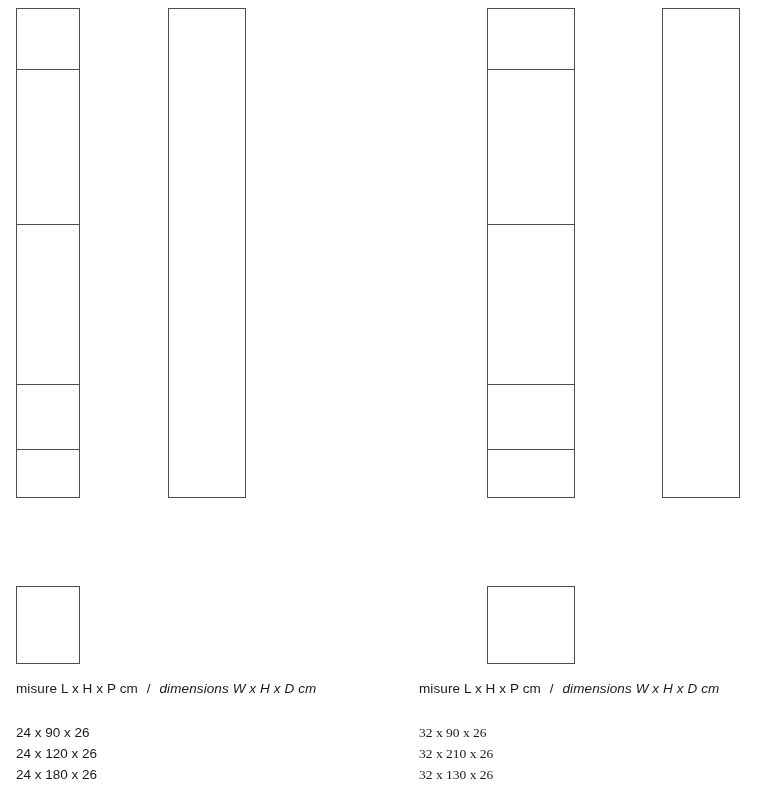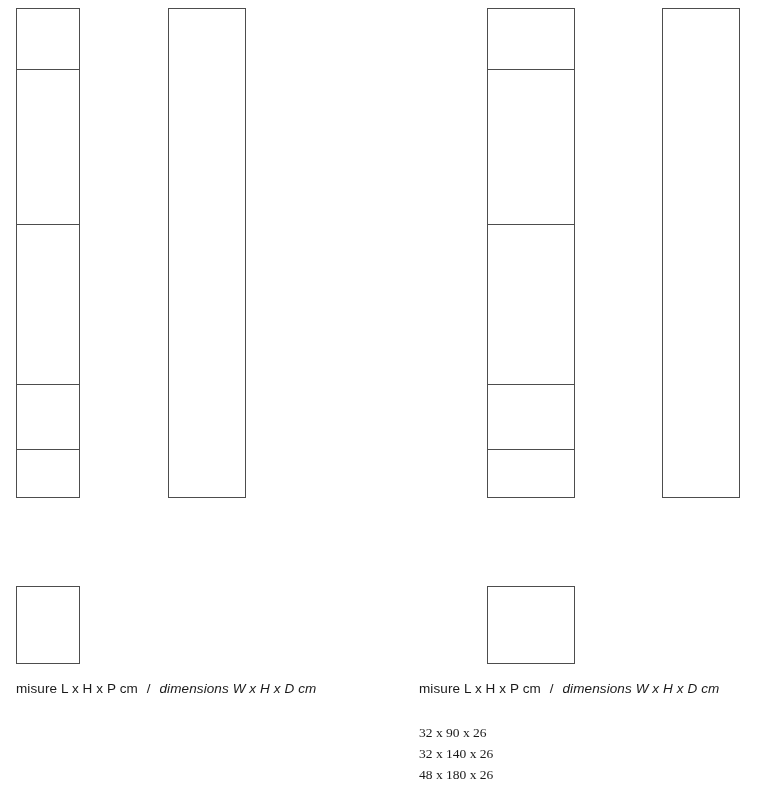--- a/index.html
+++ b/index.html
@@ -83,37 +83,42 @@
   <div class="side-panel" style="left:168px; top:8px; width:78px; height:490px;"></div>
 
   <div class="plan-box" style="left:16px; top:586px; width:64px; height:78px;"></div>
 
   <div class="caption" style="left:16px; top:681px;">
     <span style="margin-right: 5px;">misure L x H x P cm</span>
     <span style="margin-right: 5px;">/</span>
     <span class="it">dimensions W x H x D cm</span>
   </div>
 
+  <div class="dims" style="left:16px; top:722px;">
+    <div>24 x 90 x 26</div>
+    <div>24 x 120 x 26</div>
+    <div>24 x 180 x 26</div>
+  </div>
 
   <div class="outline" style="left:487px; top:8px; width:88px; height:490px;">
     <div class="shelf-div" style="top:60px;"></div>
     <div class="shelf-div" style="top:215px;"></div>
     <div class="shelf-div" style="top:375px;"></div>
     <div class="shelf-div" style="top:440px;"></div>
   </div>
 
   <div class="side-panel" style="left:662px; top:8px; width:78px; height:490px;"></div>
 
   <div class="plan-box" style="left:487px; top:586px; width:88px; height:78px;"></div>
 
   <div class="caption" style="left:419px; top:681px;">
     <span style="margin-right: 5px;">misure L x H x P cm</span>
     <span style="margin-right: 5px;">/</span>
     <span class="it">dimensions W x H x D cm</span>
   </div>
 
   <div class="dims" style="left:419px; top:722px;font-family:Liberation Serif, serif;">
     <div>32 x 90 x 26</div>
-    <div>32 x 140 x 26</div>
-    <div>48 x 180 x 26</div>
+    <div>32 x 210 x 26</div>
+    <div>32 x 130 x 26</div>
   </div>
 
 </div>
 
 </body></html>

